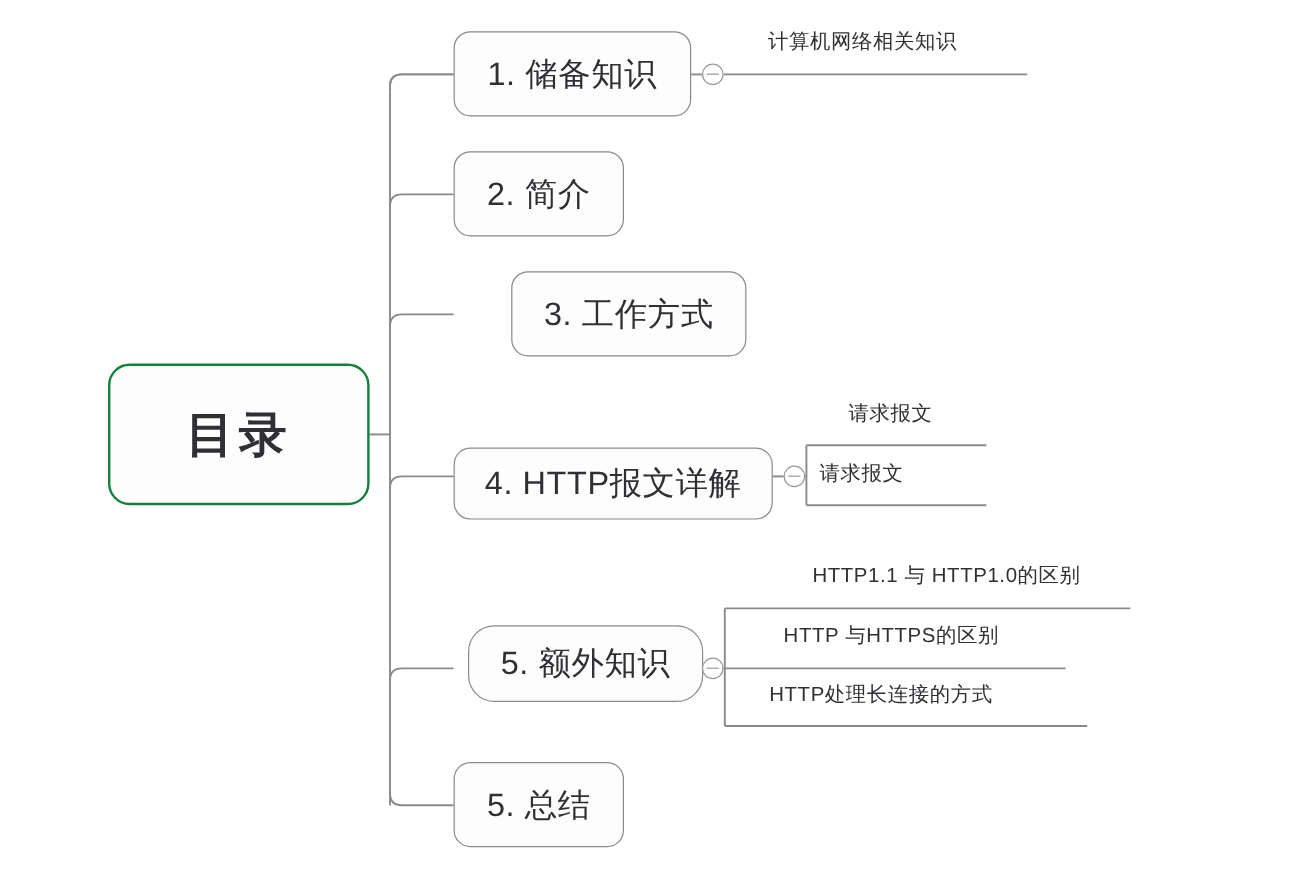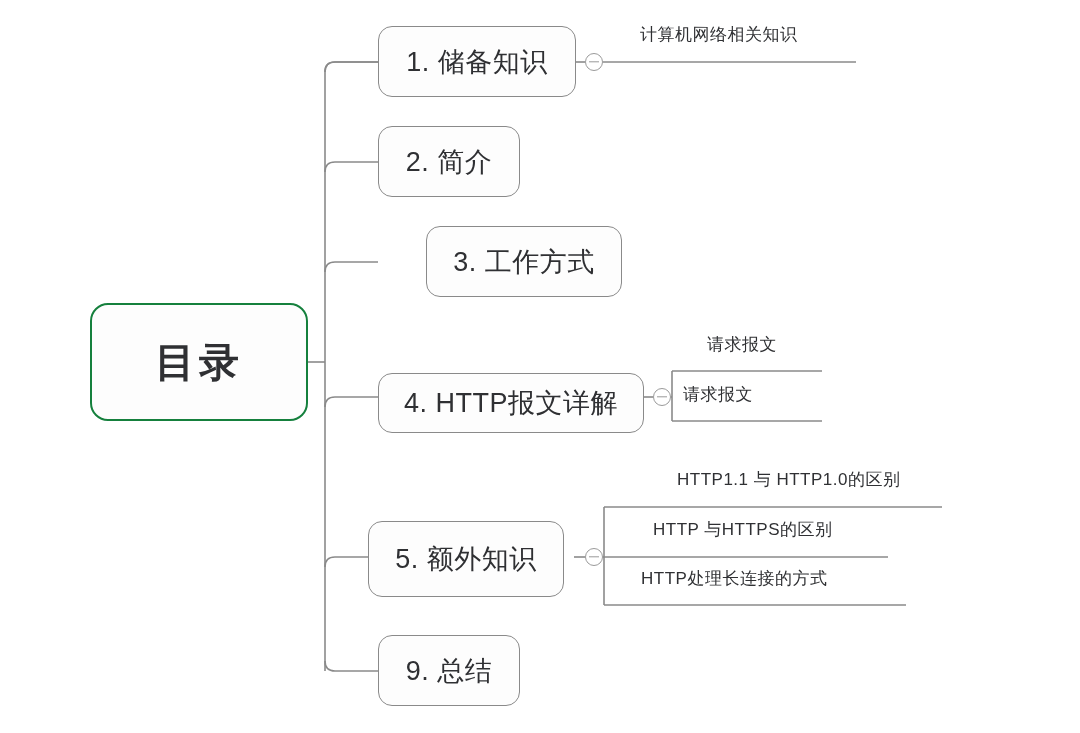--- a/index.html
+++ b/index.html
@@ -146,31 +146,31 @@
     <span>4. HTTP报文详解</span>
   </div>
   <div class="toggle" style="left:653px; top:388px;"></div>
   <div class="leaf" style="left:707px; top:336px;">
     <span>请求报文</span>
   </div>
   <div class="leaf" style="left:683px; top:386px;">
     <span>请求报文</span>
   </div>
 
-  <div class="node node-branch" style="left:368px; top:521px; width:196px; height:76px;">
+  <div class="node node-branch" style="left:390px; top:521px; width:196px; height:64px;border-radius:22px;">
     <span>5. 额外知识</span>
   </div>
   <div class="toggle" style="left:585px; top:548px;"></div>
   <div class="leaf" style="left:641px; top:471px;margin-left:36px;">
     <span>HTTP1.1 与 HTTP1.0的区别</span>
   </div>
   <div class="leaf" style="left:641px; top:521px;margin-left:12px;">
     <span>HTTP 与HTTPS的区别</span>
   </div>
   <div class="leaf" style="left:641px; top:570px;">
     <span>HTTP处理长连接的方式</span>
   </div>
 
   <div class="node node-branch" style="left:378px; top:635px; width:142px; height:71px;">
-    <span>9. 总结</span>
+    <span>5. 总结</span>
   </div>
 
 </div>
 
 </body></html>

